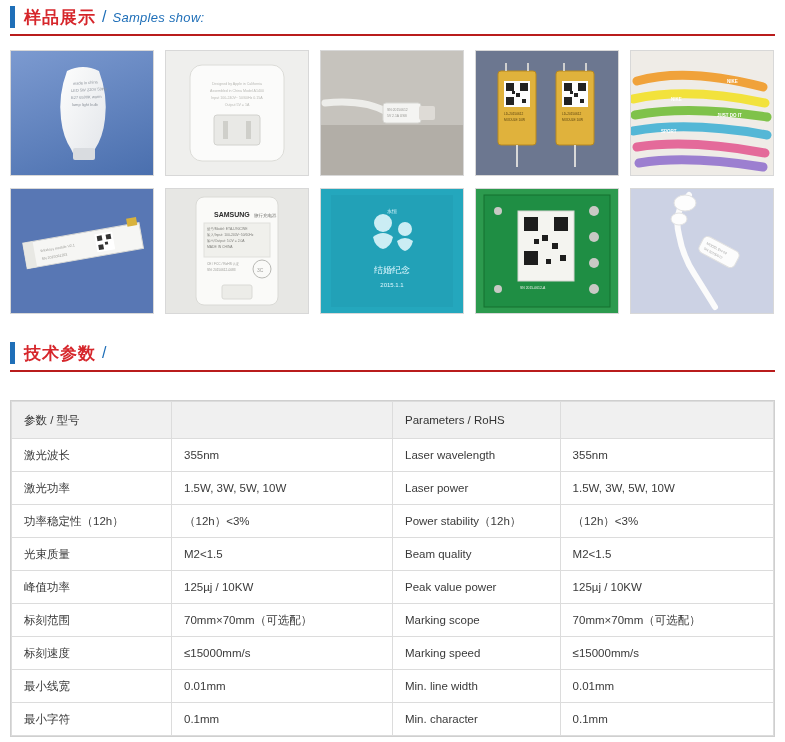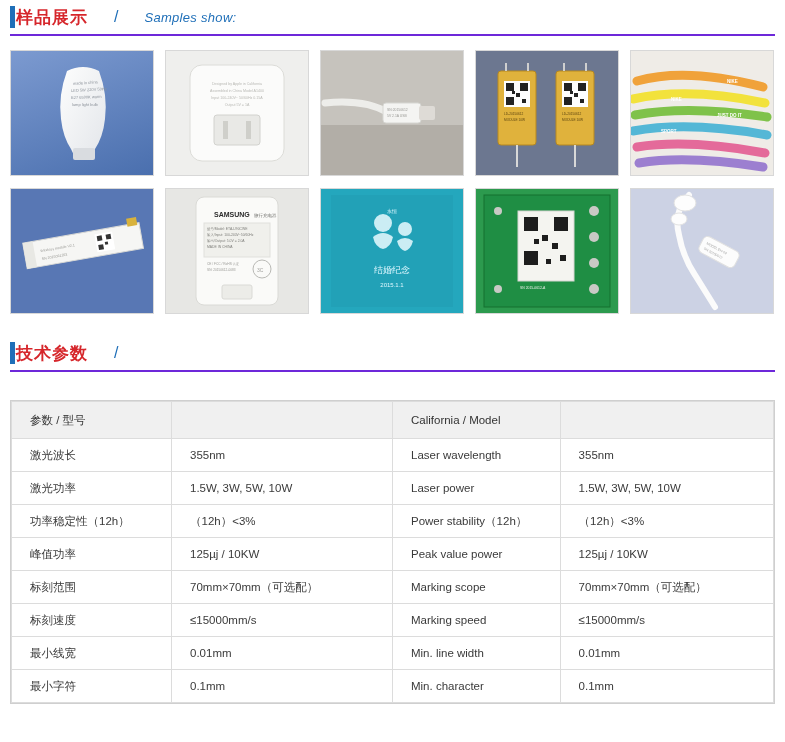--- a/index.html
+++ b/index.html
@@ -18,26 +18,25 @@
   .page {
     width: 785px;
     height: 742px;
     position: relative;
   }
 
   
   .section-head {
     position: relative;
     margin: 0 10px;
-    padding: 0 0 0 6px;
+    padding: 0 0 0 14px;
     height: 34px;
     display: flex;
     align-items: center;
-    border-bottom: 2px solid #6d28d9;
-    gap: 20px;
+    border-bottom: 2px solid #b91c1c;
   }
   .section-head .bar {
     position: absolute;
     left: 0;
     top: 6px;
     width: 5px;
     height: 22px;
     background: #1f6fb8;
   }
   .section-head .cn {
@@ -104,21 +103,21 @@
     margin: 16px 10px 0 10px;
     border: 1px solid #cfcfcf;
   }
   table.params {
     width: 100%;
     border-collapse: collapse;
     font-size: 11.5px;
   }
   table.params th, table.params td {
     border: 1px solid #dcdcdc;
-    padding: 6px 18px;
+    padding: 6px 12px;
     text-align: left;
     vertical-align: middle;
     height: 20px;
     color: #3a3a3a;
     font-weight: normal;
     white-space: nowrap;
   }
   table.params thead th {
     background: #f0f0f0;
     height: 24px;
@@ -383,21 +382,21 @@
       <colgroup>
         <col class="c1">
           <col class="c2">
           <col class="c3">
           <col class="c4">
       </colgroup>
       <thead>
         <tr>
           <th>参数 / 型号</th>
           <th></th>
-          <th>California / Model</th>
+          <th>Parameters / RoHS</th>
           <th></th>
         </tr>
       </thead>
       <tbody>
         <tr>
           <td>激光波长</td>
           <td>355nm</td>
           <td>Laser wavelength</td>
           <td>355nm</td>
         </tr>
@@ -407,20 +406,26 @@
           <td>Laser power</td>
           <td>1.5W, 3W, 5W, 10W</td>
         </tr>
         <tr>
           <td>功率稳定性（12h）</td>
           <td>（12h）&lt;3%</td>
           <td>Power stability（12h）</td>
           <td>（12h）&lt;3%</td>
         </tr>
         <tr>
+          <td>光束质量</td>
+          <td>M2&lt;1.5</td>
+          <td>Beam quality</td>
+          <td>M2&lt;1.5</td>
+        </tr>
+        <tr>
           <td>峰值功率</td>
           <td>125µj / 10KW</td>
           <td>Peak value power</td>
           <td>125µj / 10KW</td>
         </tr>
         <tr>
           <td>标刻范围</td>
           <td>70mm×70mm（可选配）</td>
           <td>Marking scope</td>
           <td>70mm×70mm（可选配）</td>

